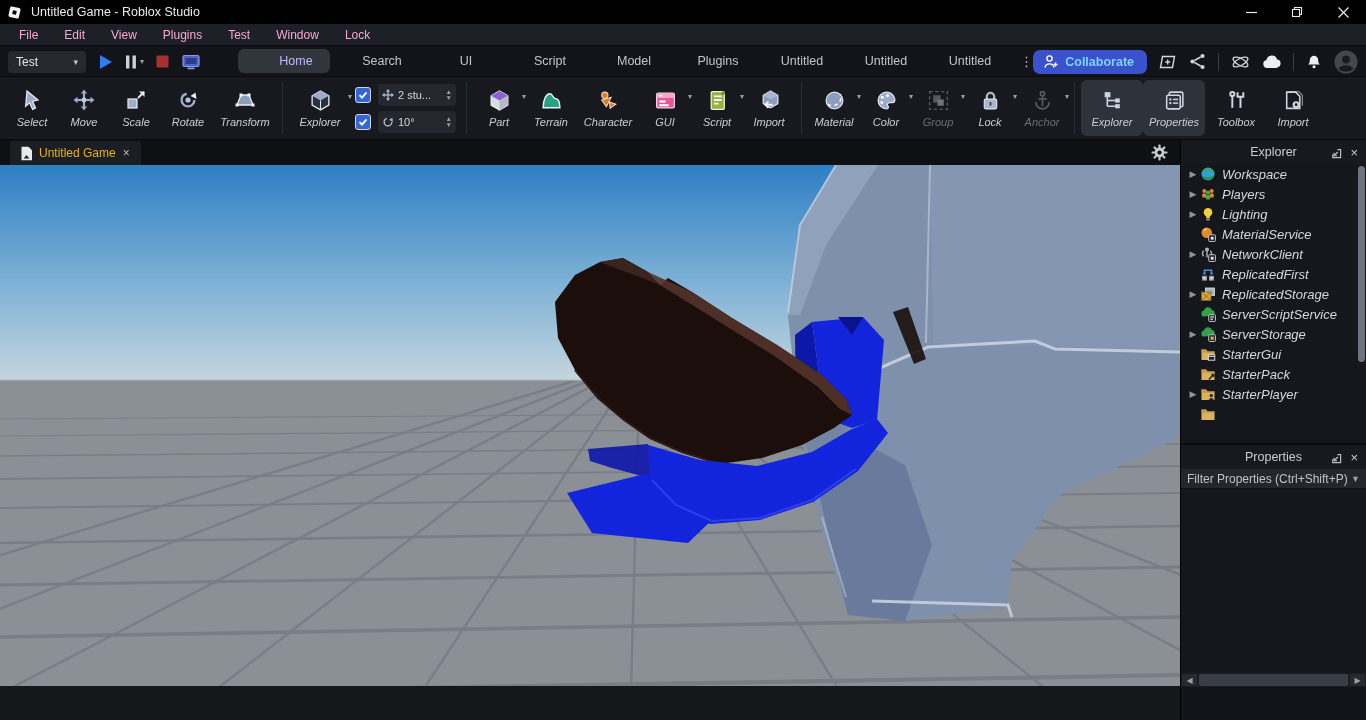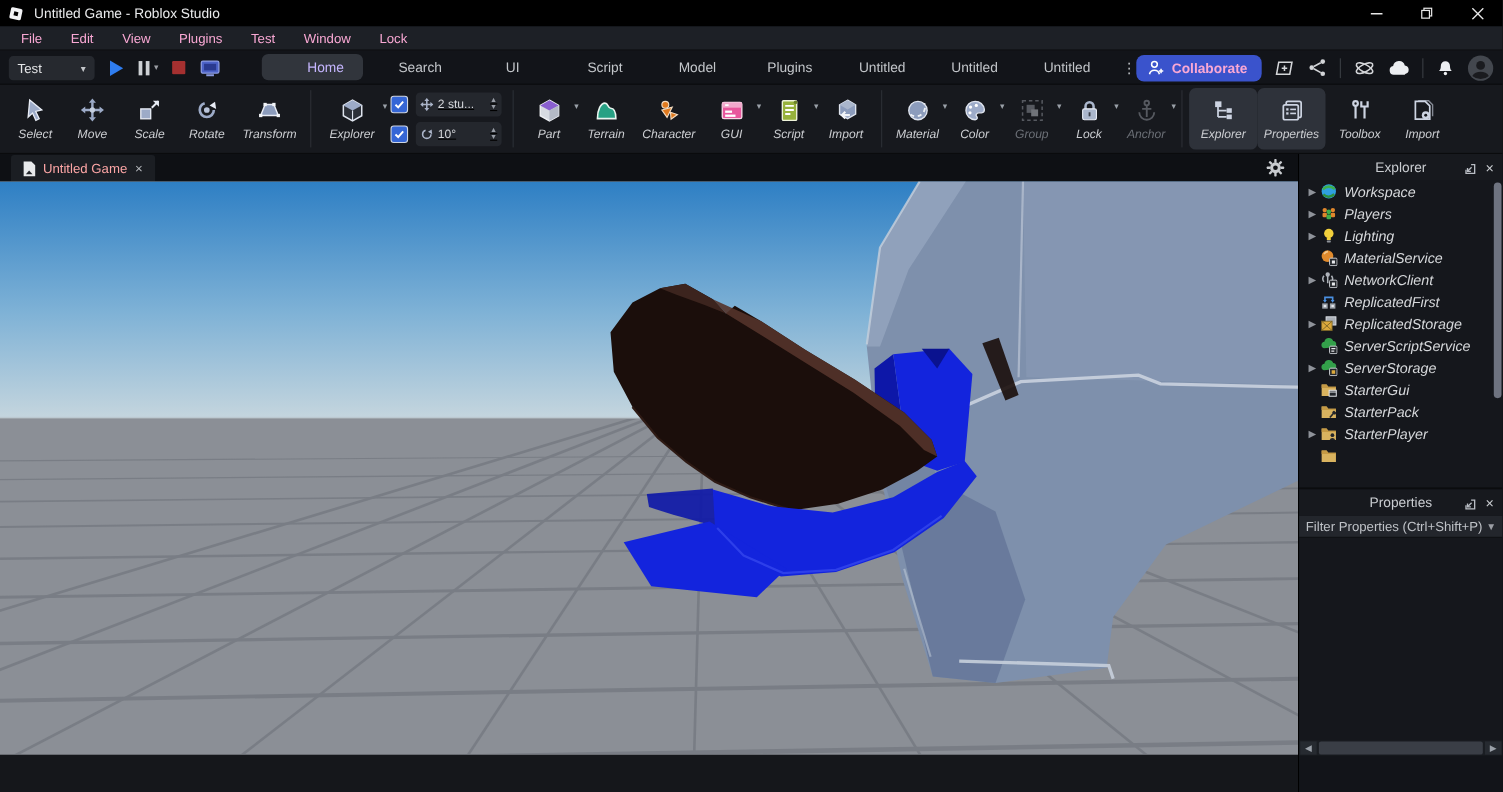--- a/index.html
+++ b/index.html
@@ -26,52 +26,52 @@
   .testdrop .tlab { color:#e4e5e7; font-size:12px; }
   .testdrop .tchev { margin-left:auto; color:#c3c6ca; font-size:9px; }
   .pausewrap { display:flex; align-items:center; gap:3px; }
   .pausecaret { color:#9b9ea4; font-size:8px; }
   .tabscluster { position:absolute; left:238px; top:3px; display:flex; align-items:center; }
   .rtab { width:84px; text-align:center; color:#c2c5c9; font-size:12.5px; padding:5px 0; }
   .rtab.active { background:#31353c; border-radius:6px; color:#c4b5fd; width:92px; margin-right:10px;padding-left:24px; }
   .overflowbtn { color:#c2c5c9; font-size:13px; padding:4px 8px; }
   .rightcluster { position:absolute; right:8px; top:0; height:31px; display:flex; align-items:center; gap:11px; }
   .collabbtn { height:24px; background:#3a53cc; border-radius:7px; display:flex; align-items:center; gap:6px; padding:0 13px 0 9px; }
-  .collabbtn .clab { color:#f9a8d4; font-size:12.5px; font-weight:600; }
+  .collabbtn .clab { color:#7dd3fc; font-size:12.5px; font-weight:600; }
   .vdiv { width:1px; height:18px; background:#3a3d43; }
   .topicon { display:flex; align-items:center; justify-content:center; }
 
   
   .toolbar { height:63px; background:#17191e; display:flex; align-items:center; border-bottom:1px solid #0a0b0d; }
   .tbtn { width:52px; height:56px; display:flex; flex-direction:column; align-items:center; justify-content:center; gap:4px; position:relative; border-radius:6px; }
   .tbtn .ticonbox { height:24px; display:flex; align-items:center; }
   .tbtn .tlabel { font-size:11px; color:#cbcdd1; white-space:nowrap; }
   .tbtn.active { background:#2e323a; }
   .tbtn.disabled .tlabel { color:#6b6f76; }
   .tbtn.disabled svg { opacity:.55; }
   .tbtn .ddcaret { position:absolute; right:-1px; top:12px; color:#9aa0a8; font-size:8px; }
   .tbtn.wide { width:62px; }
   .tdiv { width:1px; height:52px; background:#2c2f35; margin:0 6px; }
-  .snapblock { display:flex; flex-direction:column; gap:5px; margin:0 4px;text-decoration:underline; }
+  .snapblock { display:flex; flex-direction:column; gap:5px; margin:0 4px; }
   .snaprow { display:flex; align-items:center; gap:7px; }
   .checkbox { width:16px; height:16px; background:#3566d6; border:1px solid #cfd6e2; border-radius:3px; display:flex; align-items:center; justify-content:center; }
   .snapfield { width:78px; height:22px; background:#24272d; border-radius:4px; display:flex; align-items:center; gap:4px; padding:0 4px; }
   .snapfield .sval { color:#d4d6da; font-size:11px; flex:1; white-space:nowrap; overflow:hidden; }
   .spincol { display:flex; flex-direction:column; line-height:6px; }
   .spincol span { color:#989da6; font-size:6.5px; }
 
   
   .main { display:flex; height:580px; }
   .leftcol { width:1180px; display:flex; flex-direction:column; }
   .rightcol { width:186px; background:#121419; border-left:1px solid #000; display:flex; flex-direction:column; }
 
   
   .doctabbar { height:25px; background:#0e1014; display:flex; align-items:flex-end; position:relative; }
   .doctab { height:24px; margin-left:10px; background:#1b1e23; display:flex; align-items:center; gap:6px; padding:0 10px; border-radius:3px 3px 0 0; }
-  .doctab .dlab { color:#fca5a5; font-size:12px; }
+  .doctab .dlab { color:#eab308; font-size:12px; }
   .doctab .dclose { color:#b9bcc0; font-size:12px; padding:0 1px; }
   .gearbtn { position:absolute; right:12px; top:4px; }
 
   
   .viewport { width:1180px; height:521px; position:relative; background:#8b8f96; }
   .viewport svg { display:block; }
   .bottomstrip { height:34px; background:#15171b; }
 
   
   .panel-header { height:24px; display:flex; align-items:center; position:relative; background:#17191e; }

